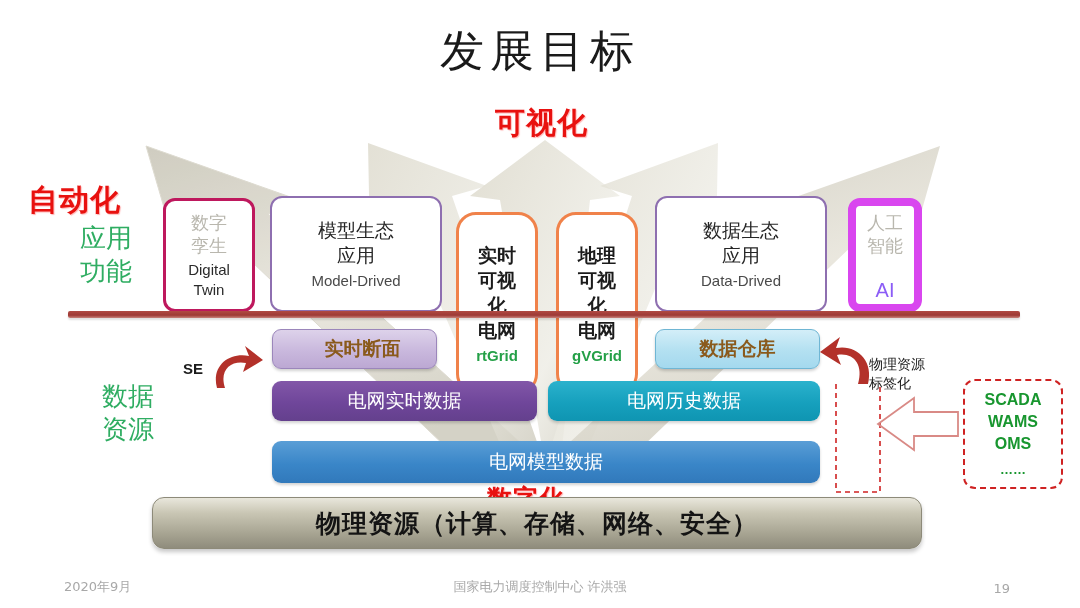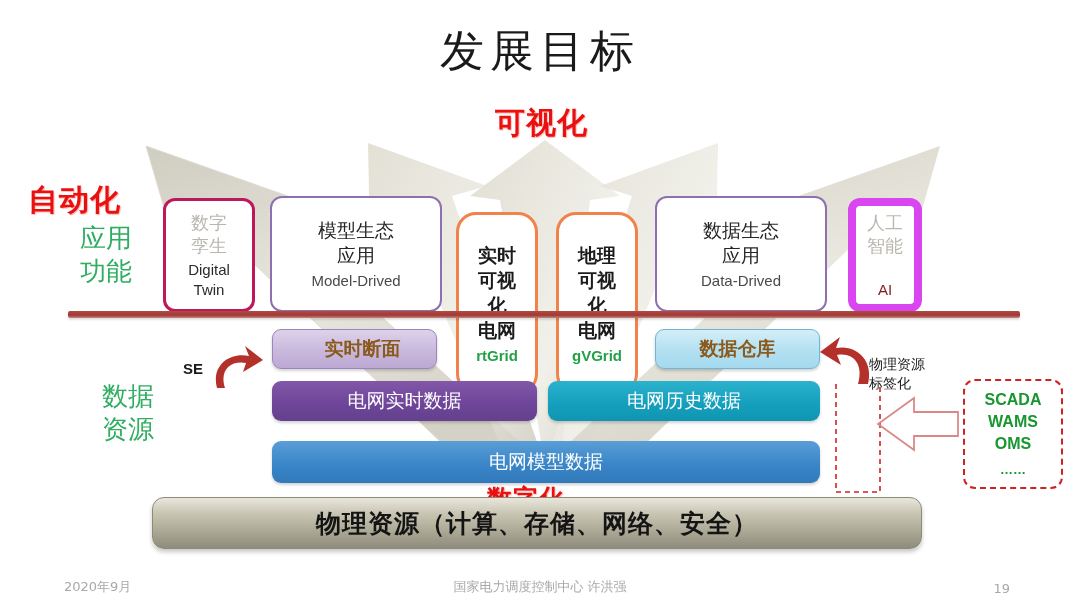--- a/index.html
+++ b/index.html
@@ -62,21 +62,21 @@
 
   #box-dt{left:163px;top:198px;width:92px;height:114px;border:3px solid #be185d;}
   #box-dt .cn{font-size:18px;line-height:23px;color:#b9b7ae;}
   #box-dt .en{font-size:15px;color:#2b2b2b;}
 
   #box-model{left:270px;top:196px;width:172px;height:116px;border:2.5px solid #8e6fb0;}
   #box-data{left:655px;top:196px;width:172px;height:116px;border:2.5px solid #8e6fb0;}
 
   #box-ai{left:848px;top:198px;width:74px;height:114px;border:8px solid #d946ef;gap:20px;}
   #box-ai .cn{font-size:18px;line-height:23px;color:#b9b7ae;}
-  #box-ai .en{font-size:15px;color:#7f1d1d;}
+  #box-ai .en{font-size:20px;color:#8b5cf6;}
 
   
   #vis-frame{
     position:absolute;left:452px;top:190px;width:192px;height:194px;
   }
   .visbox{
     position:absolute;top:6px;width:82px;height:182px;background:#fff;
     border:3.5px solid #f0824a;border-radius:20px;
     display:flex;flex-direction:column;align-items:center;justify-content:center;
     box-sizing:border-box;

